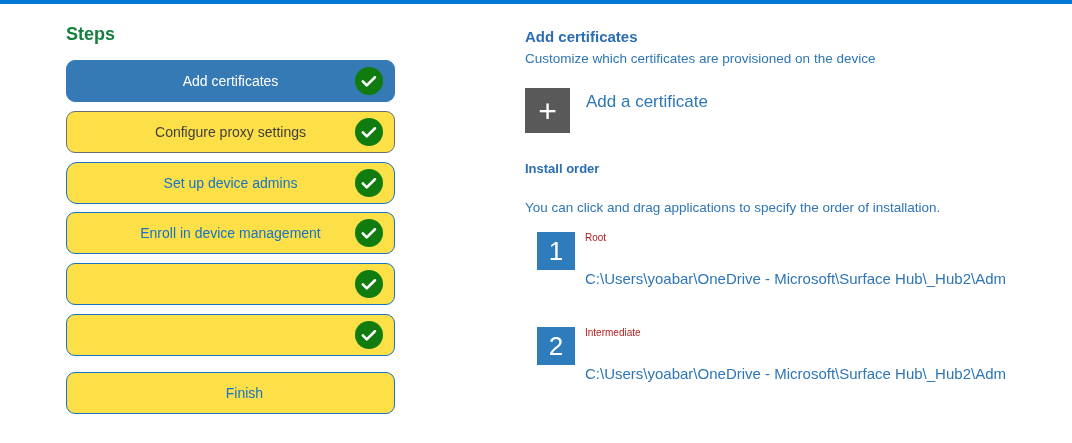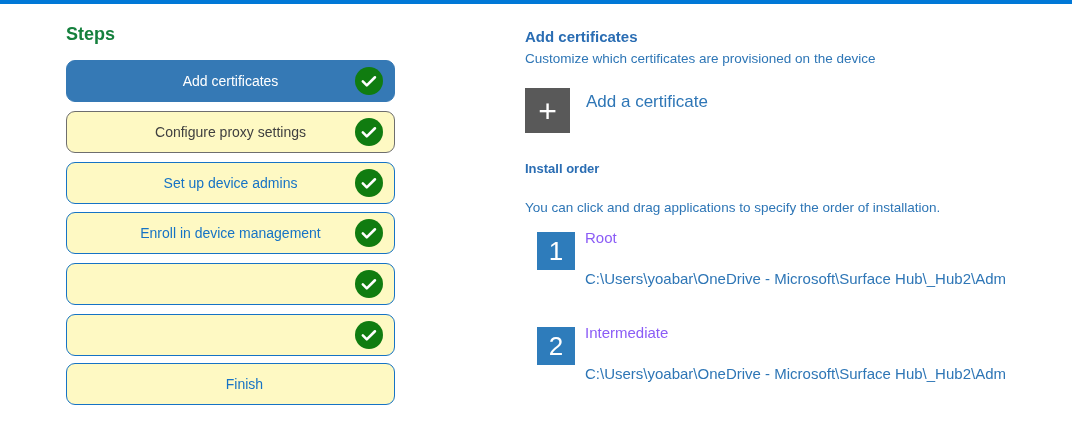--- a/index.html
+++ b/index.html
@@ -15,21 +15,21 @@
   }
   
   .steps-title {
     position:absolute; left:66px; top:24px;
     font-size:18px; font-weight:bold; color:#15803d;
   }
   .step {
     position:absolute; left:66px; width:329px; height:42px;
     box-sizing:border-box;
     border:1px solid #1673C5; border-radius:9px;
-    background:#fef9c3; color:#1673C5;
+    background:#fde047; color:#1673C5;
     font-size:14px;
     display:flex; align-items:center; justify-content:center;
     cursor:pointer;
   }
   .step .label { text-align:center; padding:0 34px; }
   .step .check {
     position:absolute; right:11px; top:50%;
     width:28px; height:28px; margin-top:-14px;
   }
   .step.selected {
@@ -70,21 +70,21 @@
   }
   .order-item.pos-1 { top:232px; }
   .order-item.pos-2 { top:327px; }
   .num-tile {
     width:38px; height:38px; background:#2E7CBB;
     color:#ffffff; font-size:26px;
     display:flex; align-items:center; justify-content:center;
     flex:0 0 38px;
   }
   .item-text { width:425px; overflow:hidden; margin-top:-4px; }
-  .item-name { font-size:15px; color:#8b5cf6; line-height:19px; }
+  .item-name { font-size:10px; color:#b91c1c; line-height:19px; }
   .item-path { font-size:15px; color:#2E76B6; line-height:19px; white-space:nowrap;margin-top:22px; }
 </style>
 </head>
 <body>
 
 <div class="topbar"></div>
 
 <div class="steps-title">Steps</div>
 
 <div class="step selected" style="top:60px;">
@@ -96,21 +96,21 @@
 </div>
 
 <div class="step neutral" style="top:111px;">
   <span class="label">Configure proxy settings</span>
   <svg class="check" viewBox="0 0 24 24">
     <circle cx="12" cy="12" r="12" fill="#107C10"></circle>
     <path d="M6.7 12.4l3.4 3.4 7-7" stroke="#fff" stroke-width="2.2" fill="none" stroke-linecap="round" stroke-linejoin="round"></path>
   </svg>
 </div>
 
-<div class="step" style="top:162px;">
+<div class="step" style="top:162px;border-radius:11px;">
   <span class="label">Set up device admins</span>
   <svg class="check" viewBox="0 0 24 24">
     <circle cx="12" cy="12" r="12" fill="#107C10"></circle>
     <path d="M6.7 12.4l3.4 3.4 7-7" stroke="#fff" stroke-width="2.2" fill="none" stroke-linecap="round" stroke-linejoin="round"></path>
   </svg>
 </div>
 
 <div class="step" style="top:212px;border-radius:9px;">
   <span class="label">Enroll in device management</span>
   <svg class="check" viewBox="0 0 24 24">
@@ -126,21 +126,21 @@
   </svg>
 </div>
 
 <div class="step" style="top:314px;">
   <svg class="check" viewBox="0 0 24 24">
     <circle cx="12" cy="12" r="12" fill="#107C10"></circle>
     <path d="M6.7 12.4l3.4 3.4 7-7" stroke="#fff" stroke-width="2.2" fill="none" stroke-linecap="round" stroke-linejoin="round"></path>
   </svg>
 </div>
 
-<div class="step" style="top:363px;padding-left:28px;">
+<div class="step" style="top:372px;padding-left:28px;">
   <span class="label">Finish</span>
 </div>
 
 <div class="content-title">Add certificates</div>
 <div class="content-sub">Customize which certificates are provisioned on the device</div>
 
 <div class="add-cert-row">
   <div class="plus-tile">+</div>
   <div class="add-cert-label">Add a certificate</div>
 </div>

